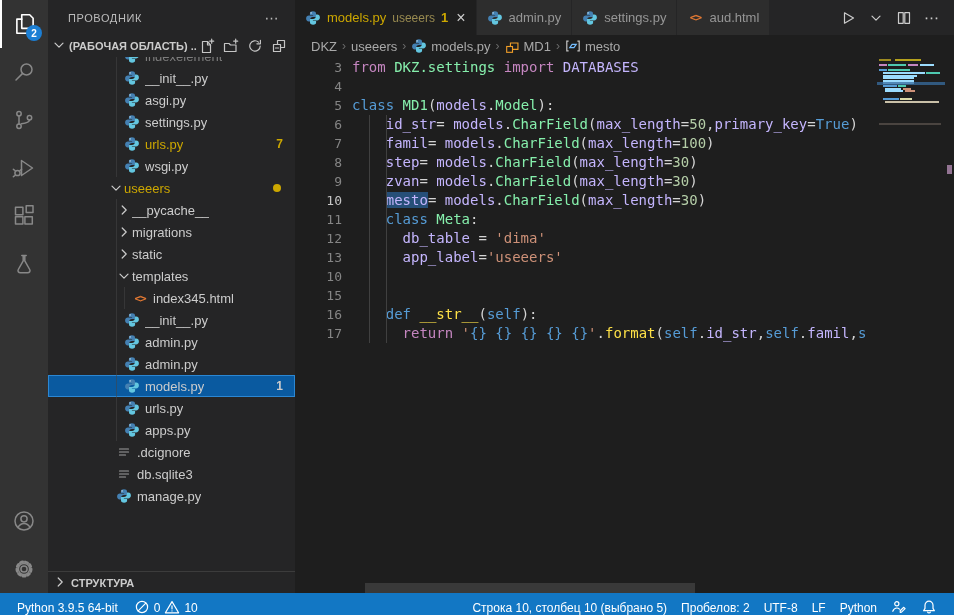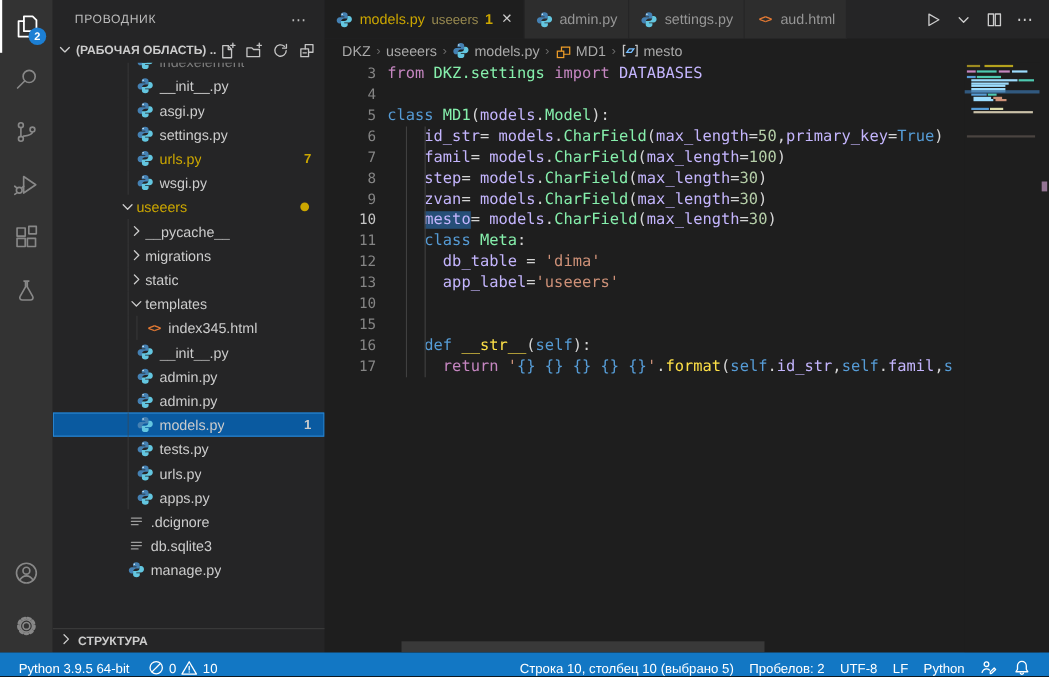--- a/index.html
+++ b/index.html
@@ -379,31 +379,20 @@
           </div>
           <div class="trow">
             <div class="tguide" style="left: 68px;"></div>
             <span class="ficon" style="margin-left: 76px;">
               <svg width="16" height="16" viewBox="0 0 16 16">
                 <path fill="#4480b2" d="M7.9 1.2c-2 0-3 .9-3 2.2v1.5h3.2v.7H3.9C2.3 5.6 1.1 6.8 1.1 8.5c0 1.6 1 2.9 2.6 2.9h1.4V9.7c0-1.6 1.3-2.8 2.9-2.8h3V3.4c0-1.3-1.1-2.2-3.1-2.2z"></path>
                 <path fill="#63c6e0" d="M8.1 14.8c2 0 3-.9 3-2.2v-1.5H7.9v-.7h4.2c1.6 0 2.8-1.2 2.8-2.9 0-1.6-1-2.9-2.6-2.9h-1.4v1.7c0 1.6-1.3 2.8-2.9 2.8h-3v3.5c0 1.3 1.1 2.2 3.1 2.2z"></path>
                 <circle cx="6.1" cy="2.9" r=".7" fill="#dff1fa"></circle>
               </svg>
             </span>
-            <span class="lbl">tests.py</span>
-          </div>
-          <div class="trow">
-            <div class="tguide" style="left: 68px;"></div>
-            <span class="ficon" style="margin-left: 76px;">
-              <svg width="16" height="16" viewBox="0 0 16 16">
-                <path fill="#4480b2" d="M7.9 1.2c-2 0-3 .9-3 2.2v1.5h3.2v.7H3.9C2.3 5.6 1.1 6.8 1.1 8.5c0 1.6 1 2.9 2.6 2.9h1.4V9.7c0-1.6 1.3-2.8 2.9-2.8h3V3.4c0-1.3-1.1-2.2-3.1-2.2z"></path>
-                <path fill="#63c6e0" d="M8.1 14.8c2 0 3-.9 3-2.2v-1.5H7.9v-.7h4.2c1.6 0 2.8-1.2 2.8-2.9 0-1.6-1-2.9-2.6-2.9h-1.4v1.7c0 1.6-1.3 2.8-2.9 2.8h-3v3.5c0 1.3 1.1 2.2 3.1 2.2z"></path>
-                <circle cx="6.1" cy="2.9" r=".7" fill="#dff1fa"></circle>
-              </svg>
-            </span>
             <span class="lbl">urls.py</span>
           </div>
           <div class="trow">
             <div class="tguide" style="left: 68px;"></div>
             <span class="ficon" style="margin-left: 76px;">
               <svg width="16" height="16" viewBox="0 0 16 16">
                 <path fill="#4480b2" d="M7.9 1.2c-2 0-3 .9-3 2.2v1.5h3.2v.7H3.9C2.3 5.6 1.1 6.8 1.1 8.5c0 1.6 1 2.9 2.6 2.9h1.4V9.7c0-1.6 1.3-2.8 2.9-2.8h3V3.4c0-1.3-1.1-2.2-3.1-2.2z"></path>
                 <path fill="#63c6e0" d="M8.1 14.8c2 0 3-.9 3-2.2v-1.5H7.9v-.7h4.2c1.6 0 2.8-1.2 2.8-2.9 0-1.6-1-2.9-2.6-2.9h-1.4v1.7c0 1.6-1.3 2.8-2.9 2.8h-3v3.5c0 1.3 1.1 2.2 3.1 2.2z"></path>
                 <circle cx="6.1" cy="2.9" r=".7" fill="#dff1fa"></circle>
               </svg>

